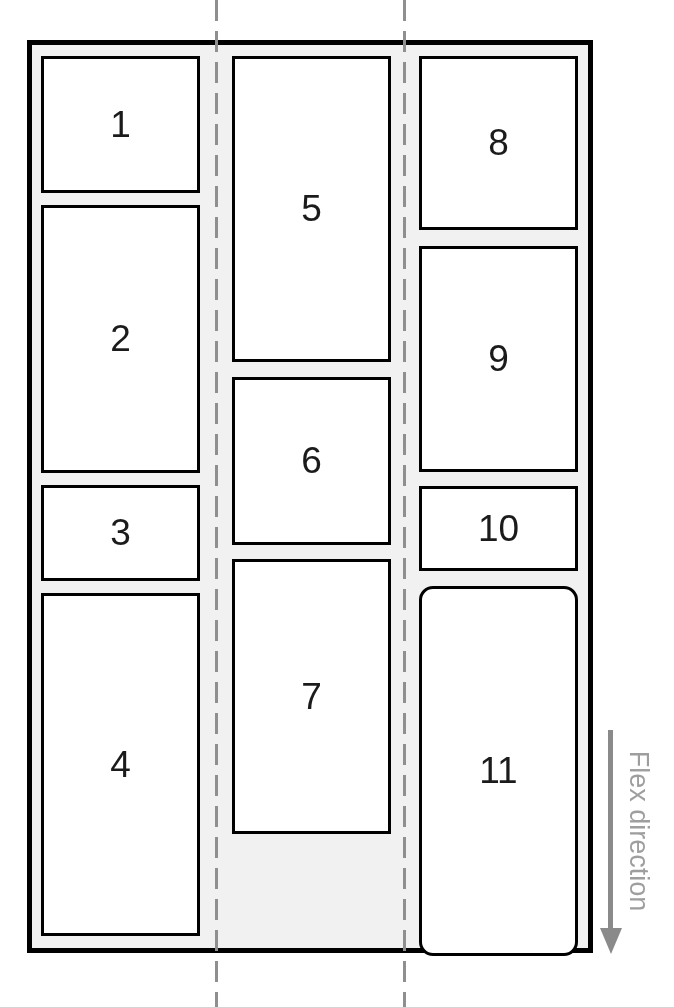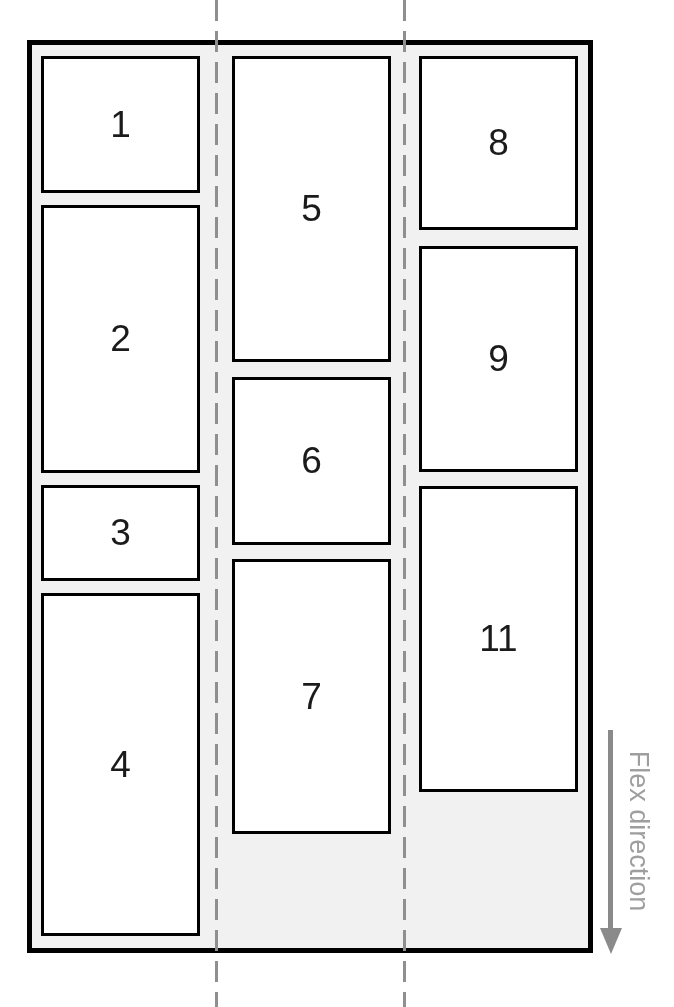--- a/index.html
+++ b/index.html
@@ -70,21 +70,21 @@
   .box-3  { height: 96px;  margin-bottom: 12px; }
   .box-4  { height: 343px; }
   
   .box-5  { height: 306px; margin-bottom: 15px; }
   .box-6  { height: 168px; margin-bottom: 14px; }
   .box-7  { height: 275px; }
   
   .box-8  { height: 174px; margin-bottom: 16px; }
   .box-9  { height: 226px; margin-bottom: 14px; }
   .box-10 { height: 85px;  margin-bottom: 15px; }
-  .box-11 { height: 306px; }
+  .box-11 { height: 370px; border-radius: 14px; }
 
   
   .arrow-line {
     position: absolute;
     left: 608px;
     top: 730px;
     width: 5px;
     height: 200px;
     background: #8a8a8a;
     z-index: 5;
@@ -145,20 +145,23 @@
       </div>
     </div>
 
     <div class="col col-3">
       <div class="box box-8">
         <span>8</span>
       </div>
       <div class="box box-9">
         <span>9</span>
       </div>
+      <div class="box box-10">
+        <span>10</span>
+      </div>
       <div class="box box-11">
         <span>11</span>
       </div>
     </div>
 
   </div>
 
   <div class="guide guide-1"></div>
   <div class="guide guide-2"></div>
 

